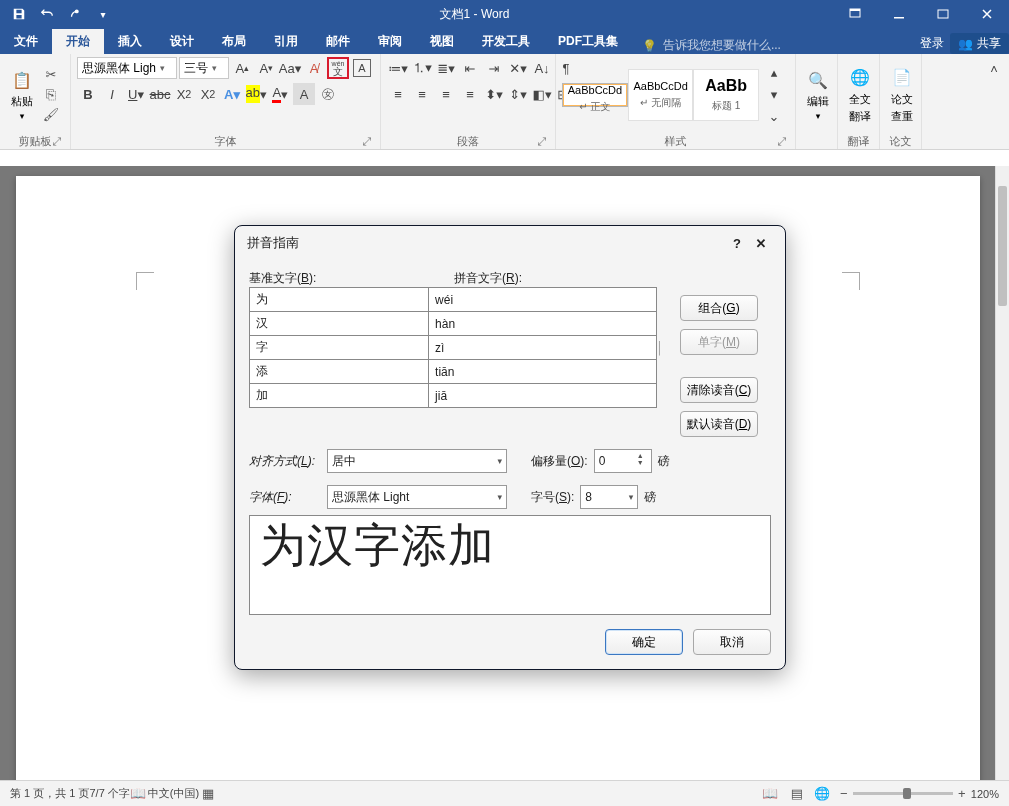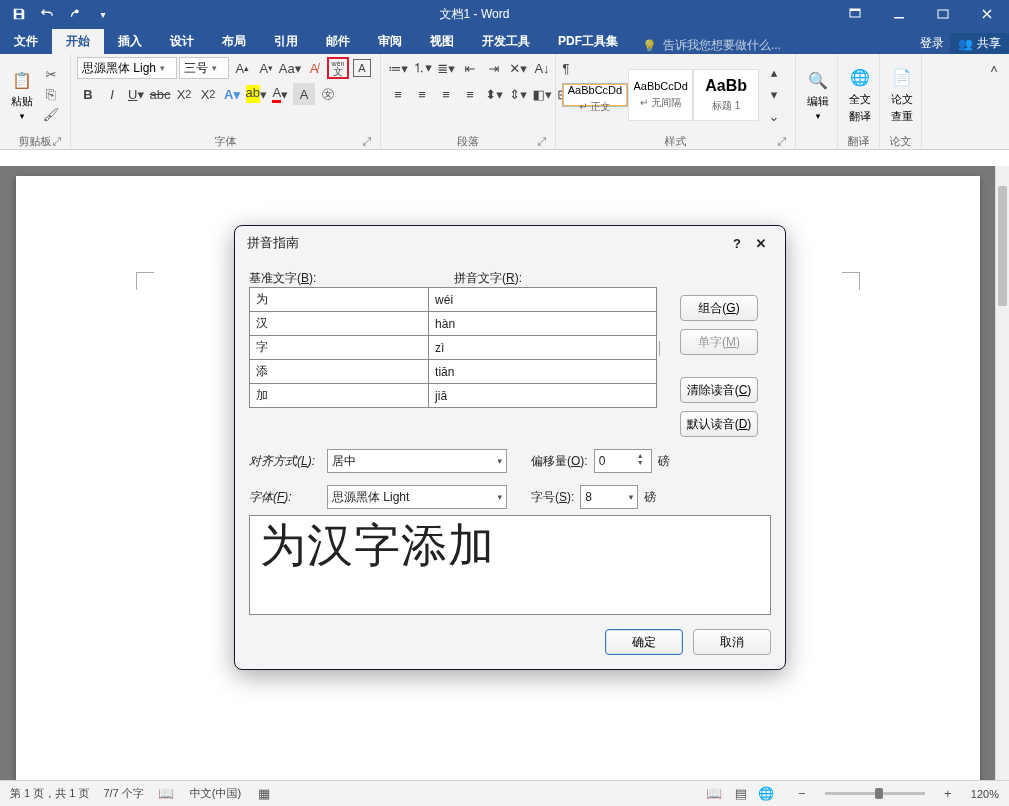--- a/index.html
+++ b/index.html
@@ -42,21 +42,21 @@
 
 .doc-area { position: absolute; top: 166px; left: 0; right: 14px; bottom: 26px; background: #787878; overflow: hidden; }
 .page { position: absolute; left: 16px; top: 10px; width: 964px; height: 900px; background: #fff; box-shadow: 0 2px 6px rgba(0,0,0,.3); }
 .page .corner { position:absolute; top:96px; width:18px; height:18px; }
 .page .corner.l { left:120px; border-left:1px solid #aaa; border-bottom:1px solid #aaa; transform: scaleY(-1);}
 .page .corner.r { right:120px; border-right:1px solid #aaa; border-bottom:1px solid #aaa; transform: scaleY(-1);}
 
 .vscroll { position:absolute; right:0; top:166px; width:14px; bottom:26px; background:#f0f0f0; border-left:1px solid #ddd;}
 .vscroll .thumb { position:absolute; left:2px; right:2px; top:20px; height:120px; background:#c0c0c0; border-radius:2px;}
 
-.statusbar { position: absolute; bottom: 0; left: 0; right: 0; height: 26px; background: #f3f3f3; border-top: 1px solid #d4d4d4; display: flex; align-items: center; font-size: 11px; color: #444; padding: 0 10px; gap: 14px; }
+.statusbar { position: absolute; bottom: 0; left: 0; right: 0; height: 26px; background: #f3f3f3; border-top: 1px solid #d4d4d4; display: flex; align-items: center; font-size: 11px; color: #444; padding: 0 10px; }
 .statusbar .spacer { flex: 1; }
 .statusbar .views .ico { width:24px; }
 .zoom-slider { width: 100px; height: 3px; background: #c0c0c0; position: relative; }
 .zoom-slider .handle { position: absolute; left: 50%; top: -4px; width: 8px; height: 11px; background: #7a7a7a; border-radius:2px;}
 
 
 .dialog { position: absolute; left: 234px; top: 225px; width: 552px; background: #f4f4f4; border: 1px solid #0f172a; border-radius: 8px; box-shadow: 0 6px 24px rgba(0,0,0,.35); font-size: 12px; color: #222; }
 .dialog .dlg-title { display: flex; align-items: center; padding: 8px 12px; font-size: 13px; }
 .dialog .dlg-title .sp { flex: 1; }
 .dialog .dlg-title .xbtn { width: 24px; text-align: center; cursor: pointer; font-weight:bold;}

